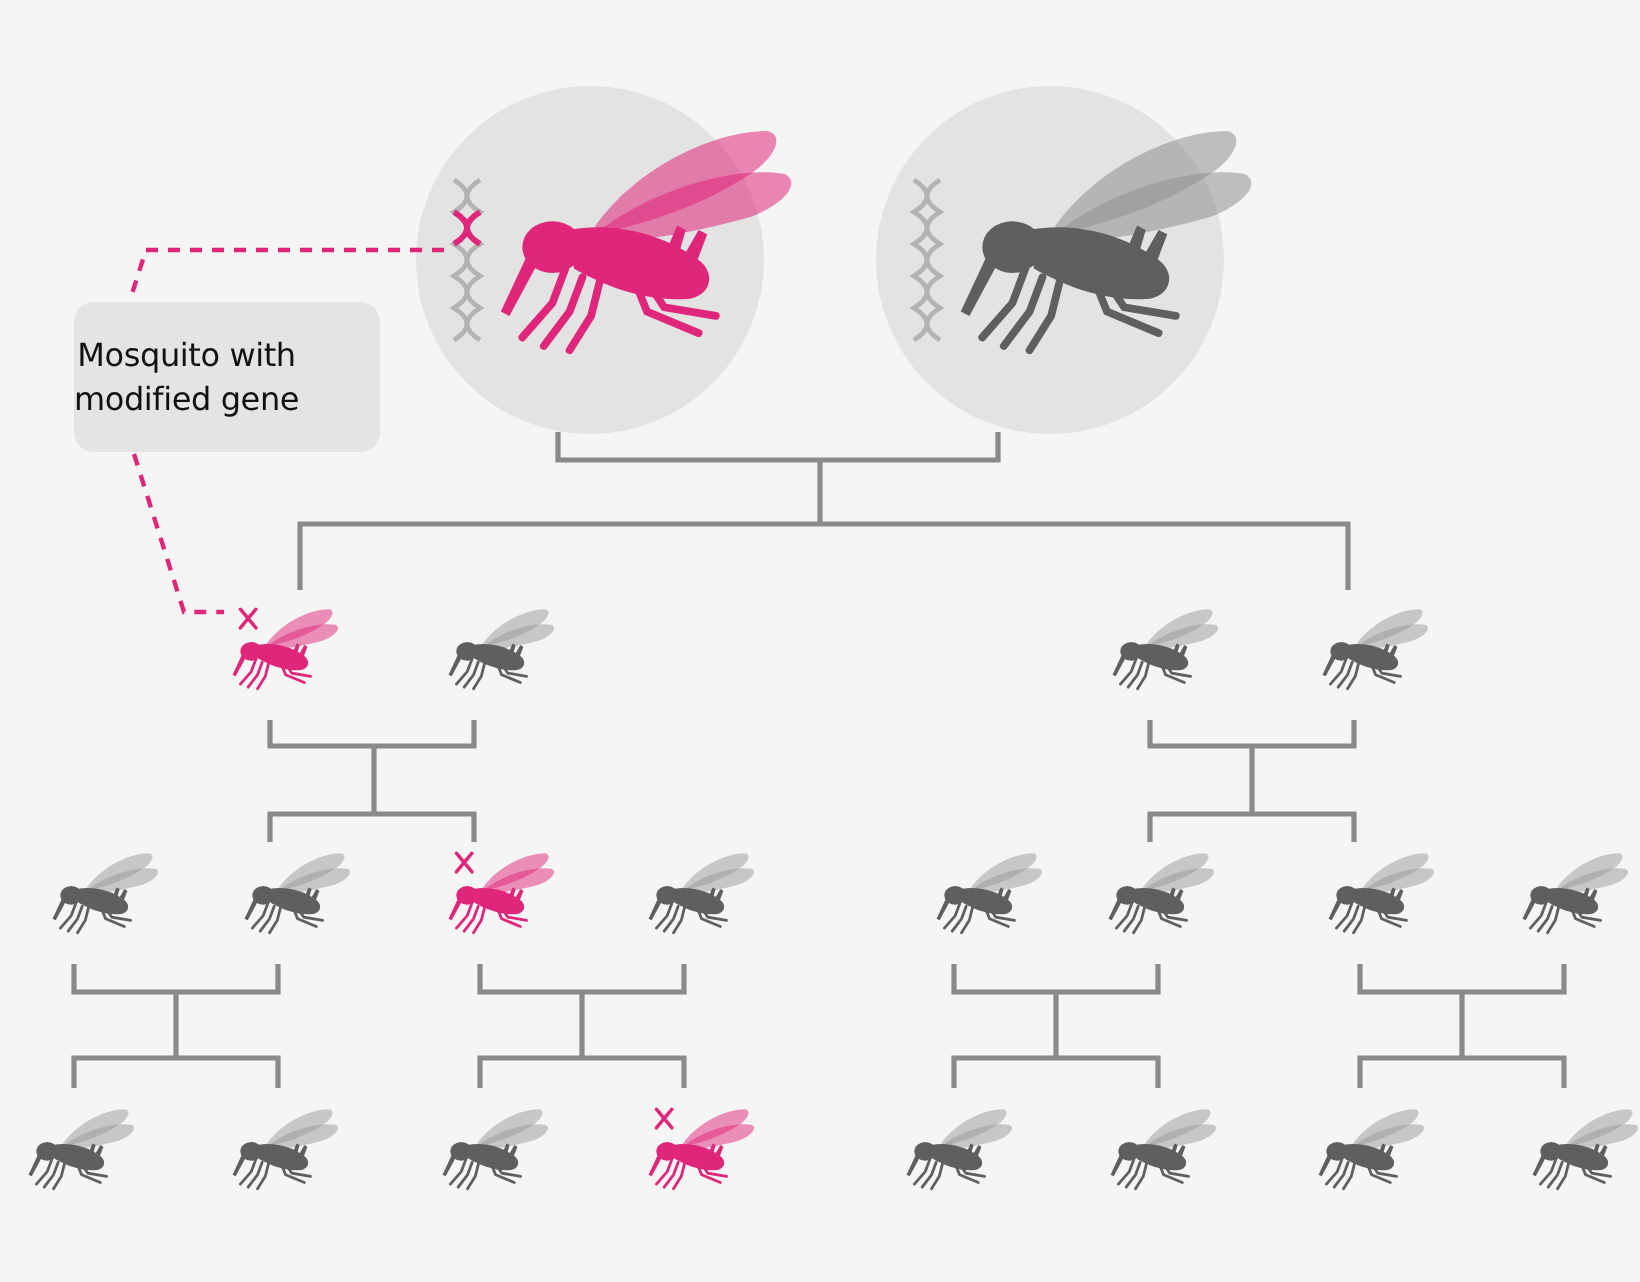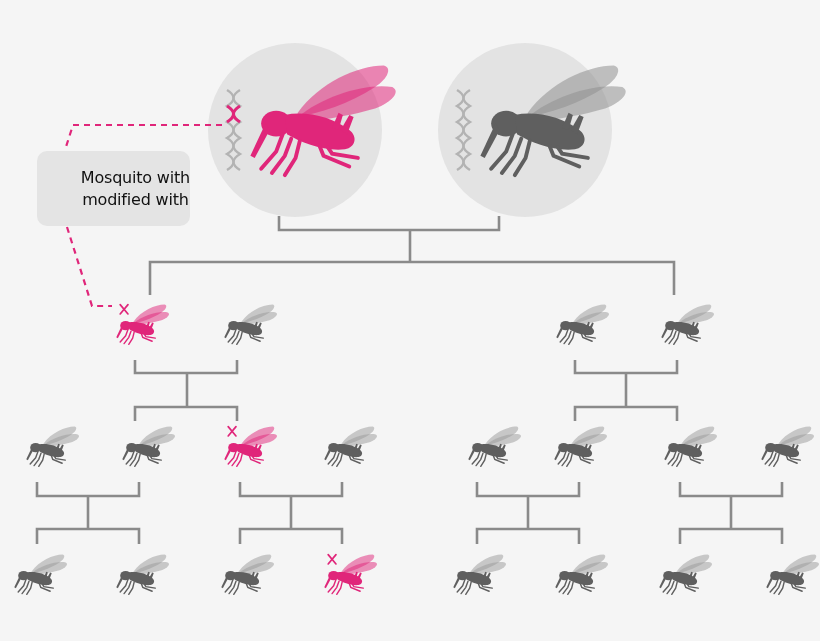--- a/index.html
+++ b/index.html
@@ -1,18 +1,18 @@
 <!DOCTYPE html>
 <html><head>
 <meta charset="utf-8">
 <style>
   html,body{margin:0;padding:0;}
   body{width:820px;height:641px;background:#f5f5f5;position:relative;overflow:hidden;font-family:"Liberation Sans",sans-serif;}
   #stage{position:absolute;left:0;top:0;width:820px;height:641px;}
-  .callout{position:absolute;left:37px;top:151px;width:153px;height:75px;background:#e4e4e4;border-radius:10px;display:flex;align-items:center;justify-content:flex-end;text-align:center;font-size:16px;line-height:22px;color:#111;font-family:"DejaVu Sans",sans-serif;letter-spacing:-0.2px;}
+  .callout{position:absolute;left:37px;top:151px;width:153px;height:75px;background:#e4e4e4;border-radius:10px;display:flex;align-items:center;justify-content:flex-start;text-align:center;font-size:16px;line-height:22px;color:#111;font-family:"DejaVu Sans",sans-serif;letter-spacing:-0.2px;}
   .callout span{display:block;}
 </style>
 </head>
 <body>
 
 <svg id="stage" width="820" height="641" viewBox="0 0 820 641">
   <defs>
 
     <g id="wings-m">
       <path d="M-2,-8 C8,-22 26,-30 38,-30 C42,-29 40,-24 34,-20 C22,-12 8,-8 -2,-6 Z"></path>
@@ -342,15 +342,15 @@
         <g stroke="#5f5f5f">
           <use href="#legs-m"></use>
         </g>
       </g>
     </g>
 </svg>
 
 <div class="callout">
   <div>
     <span>Mosquito with</span>
-    <span>modified with</span>
+    <span>modified gene</span>
   </div>
 </div>
 
 </body></html>

